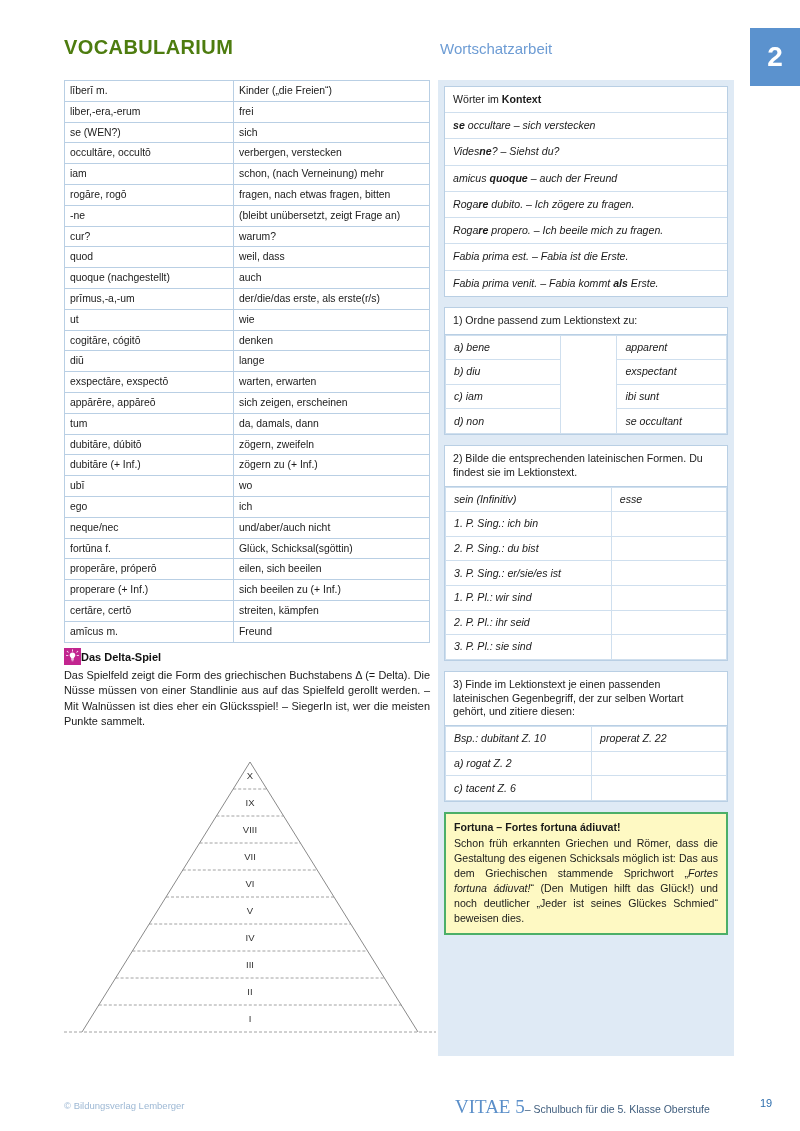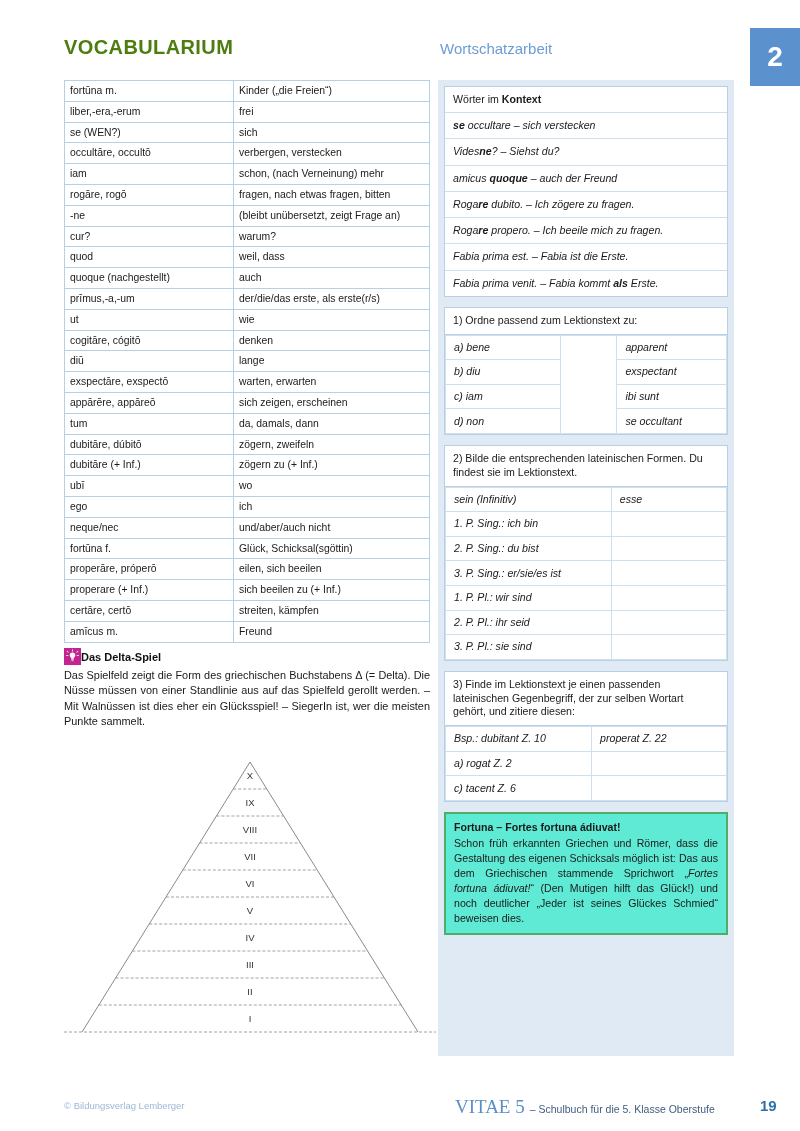--- a/index.html
+++ b/index.html
@@ -95,56 +95,56 @@
     border:1px solid #cfdfee;padding:5.2px 8px;line-height:1.25;
   }
   table.extab td.blank{border-left:1px solid #cfdfee;border-right:1px solid #cfdfee;}
   table.ex1 td.a{width:41%;}
   table.ex1 td.mid{width:20%;}
   table.ex1 td.b{width:39%;}
   table.ex2 td.l{width:59%;}
   table.ex3 td.l{width:52%;}
 
   .greenbox{
-    background:#5eead4;border:2px solid #4caf68;
+    background:#fef9c3;border:2px solid #4caf68;
     margin:10px 6px 0 6px;padding:6px 8px 7px 8px;
     font-size:10.6px;line-height:1.42;text-align:justify;
   }
   .greenbox .gb-title{font-weight:bold;display:block;margin-bottom:1px;}
   .greenbox i{font-style:italic;}
 
   
   .ftr-left{
     position:absolute;left:64px;top:1100px;
     font-size:9.5px;color:#9db8d4;
   }
   .ftr-mid{
     position:absolute;left:455px;top:1096px;
-    display:flex;align-items:baseline;gap:5px;color:#5b8fc9;
+    display:flex;align-items:baseline;color:#5b8fc9;
   }
   .ftr-vitae{font-family:"Liberation Serif","DejaVu Serif",serif;font-size:19px;}
   .ftr-sub{font-size:10.5px;color:#3f5d7d;}
   .ftr-page{
     position:absolute;left:760px;top:1097px;
-    font-size:15px;font-weight:bold;color:#2f6fae;
+    font-size:11px;font-weight:normal;color:#2f6fae;
   }
 </style>
 </head>
 <body>
 
 <div class="page">
 
   <div class="hdr-title">VOCABULARIUM</div>
   <div class="hdr-sub">Wortschatzarbeit</div>
   <div class="chapter-badge">2</div>
 
   <table class="vocab">
     <tbody id="vocab-body">
         <tr>
-          <td class="c1">fortūna m.</td>
+          <td class="c1">līberī m.</td>
           <td class="c2">Kinder („die Freien“)</td>
         </tr>
         <tr>
           <td class="c1">liber,-era,-erum</td>
           <td class="c2">frei</td>
         </tr>
         <tr>
           <td class="c1">se (WEN?)</td>
           <td class="c2">sich</td>
         </tr>

